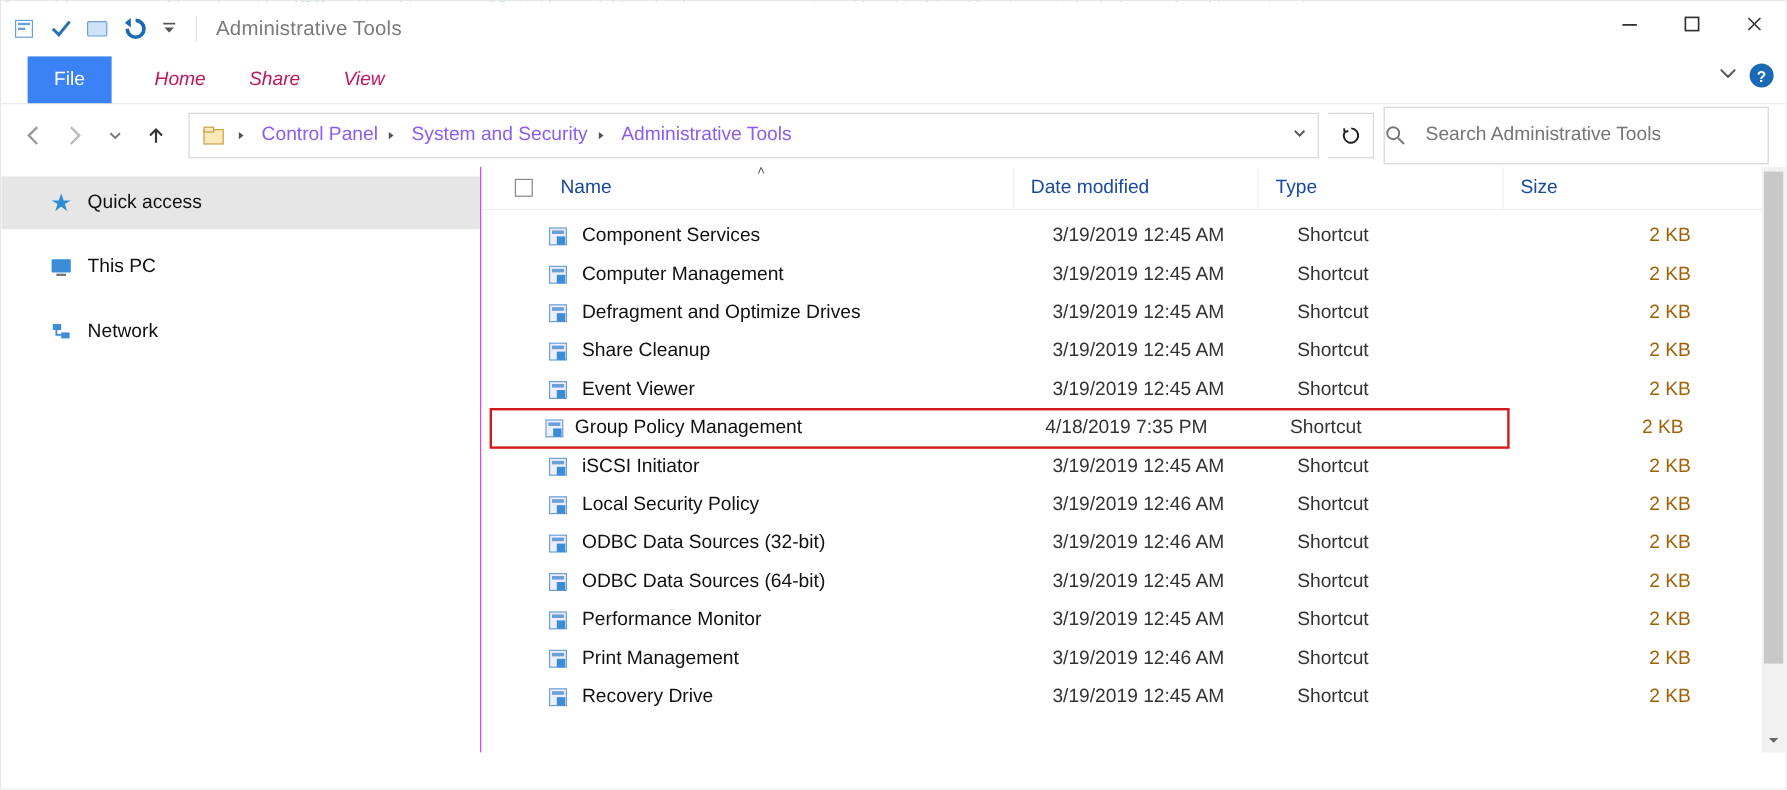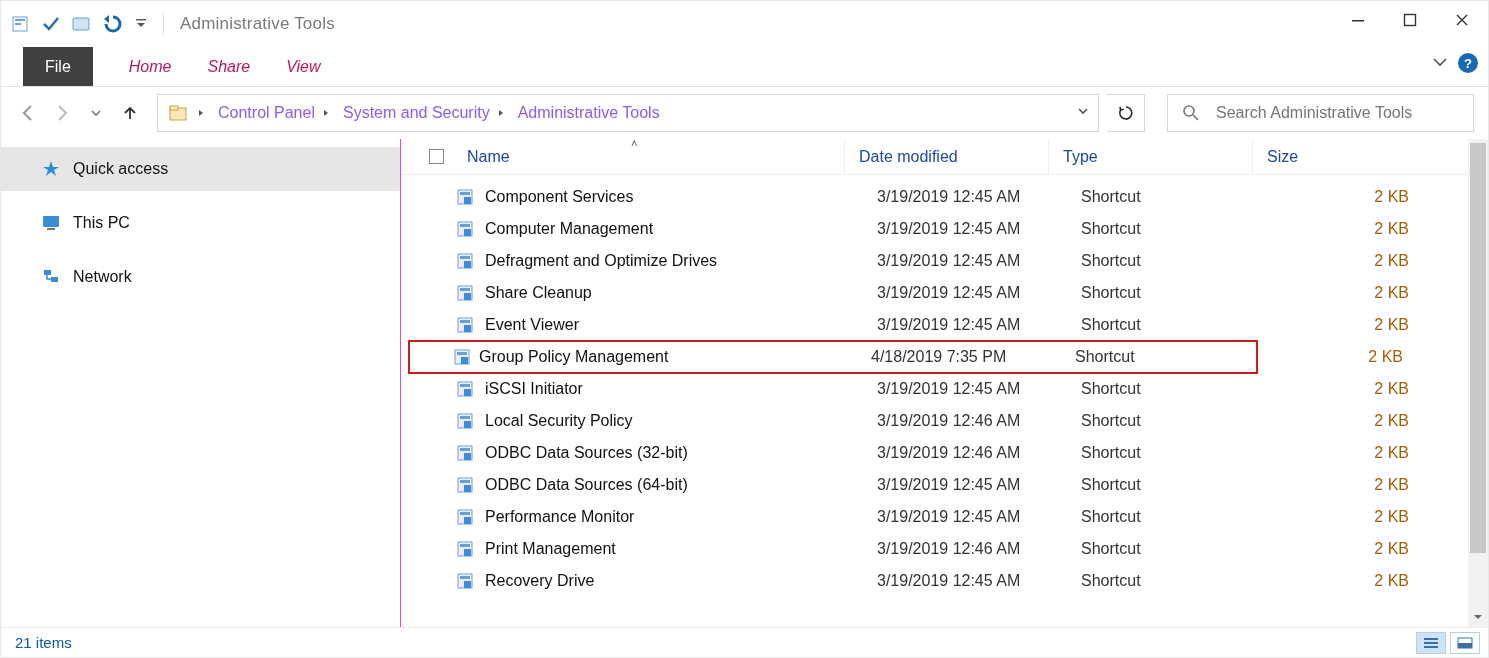--- a/index.html
+++ b/index.html
@@ -16,35 +16,35 @@
   .qat svg { display:block; }
   .qat-sep { width:1px; height:22px; background:#e0e0e0; margin:0 4px;}
   .down-caret svg{color:#555}
   .title { margin-left:12px; color:#7a7a7a; font-size:17px; letter-spacing:.2px;}
   .winbtns { position:absolute; right:0; top:0; display:flex;}
   .winbtn { width:52px; height:38px; display:flex; align-items:center; justify-content:center; color:#444;}
   .winbtn svg{display:block}
 
   
   .ribbon { height:40px; display:flex; align-items:stretch; padding-left:22px; gap:36px; border-bottom:1px solid #e5e5e5; position:relative; z-index:2; background:#fff;}
-  .file-tab { background:#404040; color:#fff; padding:0 22px; display:flex; align-items:center; font-size:16px;}
+  .file-tab { background:#3b82f6; color:#fff; padding:0 22px; display:flex; align-items:center; font-size:16px;}
   .r-tab { display:flex; align-items:center; color:#be185d; font-size:16px;font-style:italic;}
   .ribbon-right{position:absolute; right:10px; top:6px; display:flex; align-items:center; gap:10px;}
   .help-circ{width:20px;height:20px;border-radius:50%;background:#1a69b5;color:#fff;display:flex;align-items:center;justify-content:center;font-size:13px;font-weight:bold;}
 
   
   .navbar { height:52px; display:flex; align-items:center; padding:0 14px; gap:8px; background:#fff; position:relative; z-index:2;}
   .nav-arrow { width:26px; height:26px; display:flex; align-items:center; justify-content:center; color:#888;}
   .nav-arrow.disabled{color:#bbb;}
   .addr { flex:0 0 942px; margin-left:6px; height:38px; border:1px solid #d6d6d6; display:flex; align-items:center; padding-left:4px; position:relative;}
   .addr .crumb{display:flex;align-items:center; gap:6px; padding:0 6px; color:#8b5cf6; font-size:16px;}
   .addr .sep{color:#666;}
   .addr .dd{position:absolute; right:8px; top:9px; color:#555;}
   .refresh{width:38px;height:38px;border:1px solid #d6d6d6;border-left:none;display:flex;align-items:center;justify-content:center;color:#222;}
-  .search{flex:1;height:38px;border:1px solid #d6d6d6;margin-left:14px;display:flex;align-items:center;padding-left:14px;color:#666;}
+  .search{flex:1;height:48px;border:1px solid #d6d6d6;display:flex;align-items:center;color:#666;}
   .search input{border:none;outline:none;font-size:16px;color:#333;flex:1;background:transparent;}
   .search svg{margin-right:14px;color:#777;}
 
   
   .main{display:flex; height:calc(100% - 46px - 40px - 52px - 30px); position:relative; z-index:2; background:#fff;}
   .sidebar{width:400px; border-right:1px solid #d946ef; padding-top:8px;}
   .snode{display:flex;align-items:center;height:44px;padding-left:40px;gap:12px;font-size:16px;color:#111;}
   .snode.sel{background:#e6e6e6;}
   .snode svg{flex:0 0 auto;}
 
@@ -437,31 +437,13 @@
         <div class="thumb"></div>
         <div class="btn dn">
             <svg width="12" height="12">
               <path d="M2 4 L6 8 L10 4 Z" fill="#666"></path>
             </svg>
           </div>
       </div>
     </div>
   </div>
 
-  <div class="status">
-    <span>21 items</span>
-    <div class="viewbtns">
-      <div class="vbtn active">
-          <svg width="16" height="12">
-            <rect x="1" y="1" width="14" height="2" fill="#3a6fa8"></rect>
-            <rect x="1" y="5" width="14" height="2" fill="#3a6fa8"></rect>
-            <rect x="1" y="9" width="14" height="2" fill="#3a6fa8"></rect>
-          </svg>
-        </div>
-      <div class="vbtn">
-          <svg width="16" height="12">
-            <rect x="1" y="1" width="14" height="10" fill="none" stroke="#3a6fa8"></rect>
-            <rect x="1" y="6" width="14" height="5" fill="#3a6fa8"></rect>
-          </svg>
-        </div>
-    </div>
-  </div>
 </div>
 
 </body></html>

